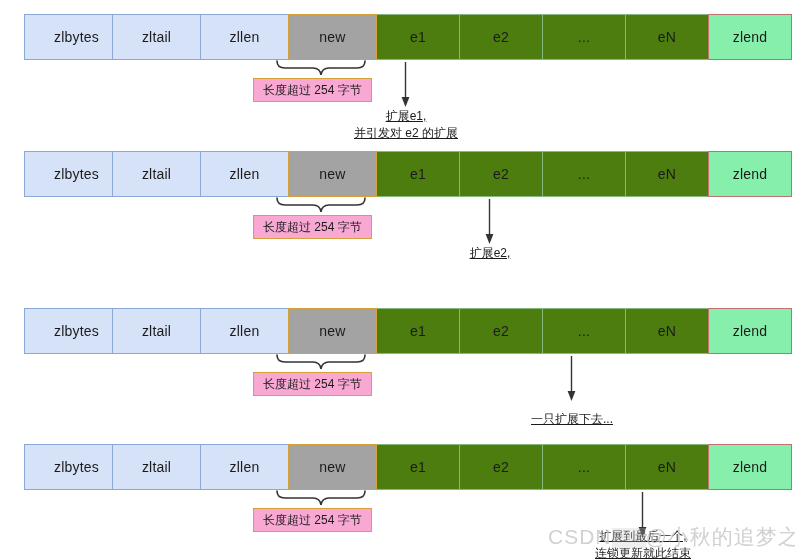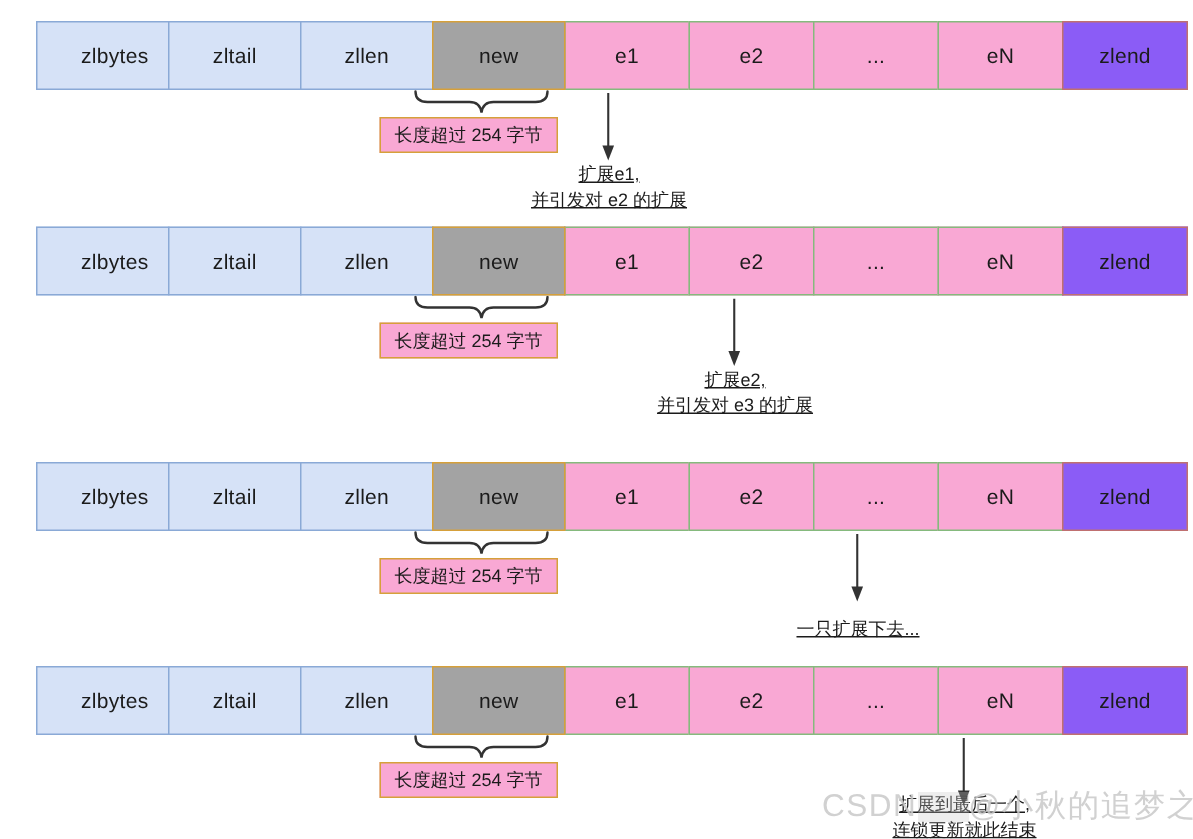--- a/index.html
+++ b/index.html
@@ -54,33 +54,33 @@
     white-space: nowrap;
   }
   .cell:first-child { margin-left: 0; padding-left: 16px; }
 
   .cell.head {
     background: #d6e2f7;
     border-color: #8aa9d6;
     flex: 0 0 89px;
   }
   .cell.entry {
-    background: #f9a8d4;
+    background: #4d7c0f;
     border-color: #85ba7d;
     flex: 0 0 84px;
   }
   .cell.newcell {
     background: #a3a3a3;
     border-color: #d6a03a;
     flex: 0 0 89px;
     z-index: 3;
     position: relative;
   }
   .cell.endcell {
-    background: #8b5cf6;
+    background: #86efac;
     border-color: #c07070;
     flex: 0 0 84px;
     justify-content: center;
   }
 
   
   .brace {
     position: absolute;
     width: 92px;
     height: 17px;
@@ -241,21 +241,20 @@
 
   <div class="arrow" style="left:484px; top:199px; height:46px;">
     <svg width="11" height="46" viewBox="0 0 11 46">
       <line x1="5.5" y1="0" x2="5.5" y2="37" stroke="#333333" stroke-width="1.4"></line>
       <polygon points="5.5,45 1.6,35 9.4,35" fill="#333333"></polygon>
     </svg>
   </div>
 
   <div class="caption" style="left:490px; top:245px;text-align:center;">
     <div>扩展e2,</div>
-    <div>并引发对 e3 的扩展</div>
   </div>
 
   <div class="block block-row3">
     <div class="cells">
       <div class="cell head">
           <span>zlbytes</span>
         </div>
       <div class="cell head">
           <span>zltail</span>
         </div>

